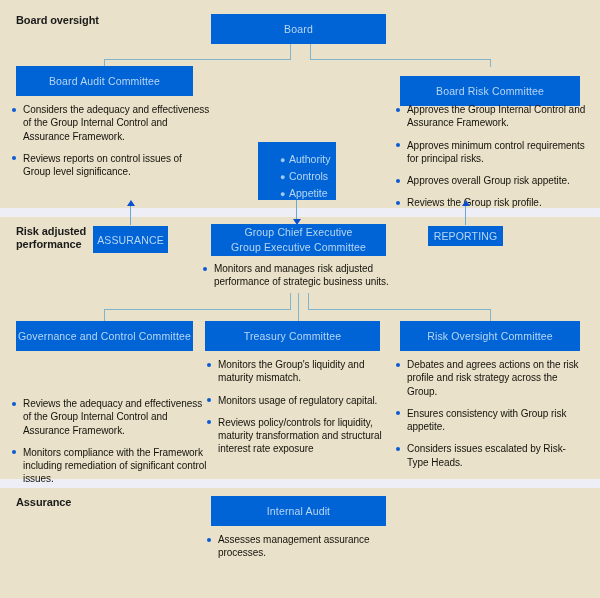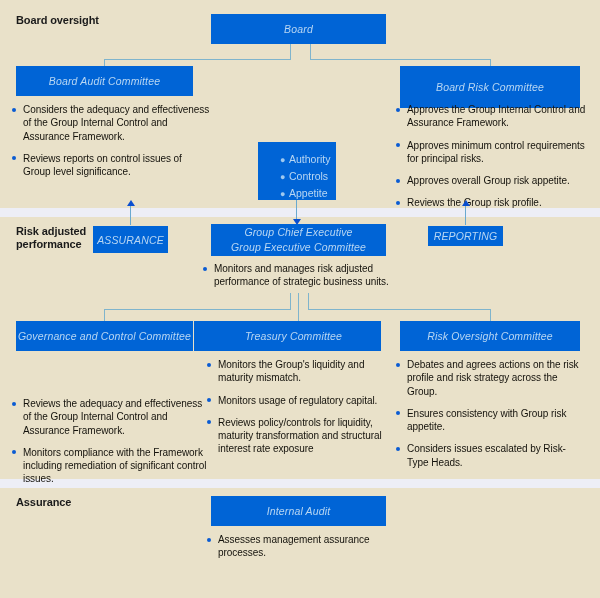--- a/index.html
+++ b/index.html
@@ -42,21 +42,20 @@
     background: #0064d6;
     color: #b7d6f3;
     display: flex;
     align-items: center;
     justify-content: center;
     flex-direction: column;
     font-size: 10.5px;
     line-height: 14px;
     text-align: center;
     letter-spacing: 0.15px;
-    font-style: italic;
   }
   .box.tall-lines { line-height: 15px; }
 
   
   .box-bullets {
     position: absolute;
     background: #0064d6;
     padding: 9px 0 9px 0;
     box-sizing: border-box;
   }
@@ -170,21 +169,21 @@
       <div class="txt">Considers the adequacy and effectiveness of the Group Internal Control and Assurance Framework.</div>
     </div>
     <div class="item">
       <div class="bullet">
           <i></i>
         </div>
       <div class="txt">Reviews reports on control issues of Group level significance.</div>
     </div>
   </div>
 
-  <div class="box" style="left:400px; top:66px; width:180px; height:42px;">
+  <div class="box" style="left:400px; top:76px; width:180px; height:30px;">
     <span>Board Risk Committee</span>
   </div>
 
   <div class="bullets" style="left:396px; top:103px; width:192px;">
     <div class="item">
       <div class="bullet">
           <i></i>
         </div>
       <div class="txt">Approves the Group Internal Control and Assurance Framework.</div>
     </div>
@@ -276,21 +275,21 @@
       <div class="txt">Reviews the adequacy and effectiveness of the Group Internal Control and Assurance Framework.</div>
     </div>
     <div class="item">
       <div class="bullet">
           <i></i>
         </div>
       <div class="txt">Monitors compliance with the Framework including remediation of significant control issues.</div>
     </div>
   </div>
 
-  <div class="box" style="left:194px; top:321px; width:175px; height:30px;padding-left:12px;">
+  <div class="box" style="left:205px; top:321px; width:175px; height:30px;">
     <span>Treasury Committee</span>
   </div>
 
   <div class="bullets" style="left:207px; top:358px; width:192px;">
     <div class="item">
       <div class="bullet">
           <i></i>
         </div>
       <div class="txt">Monitors the Group's liquidity and maturity mismatch.</div>
     </div>

